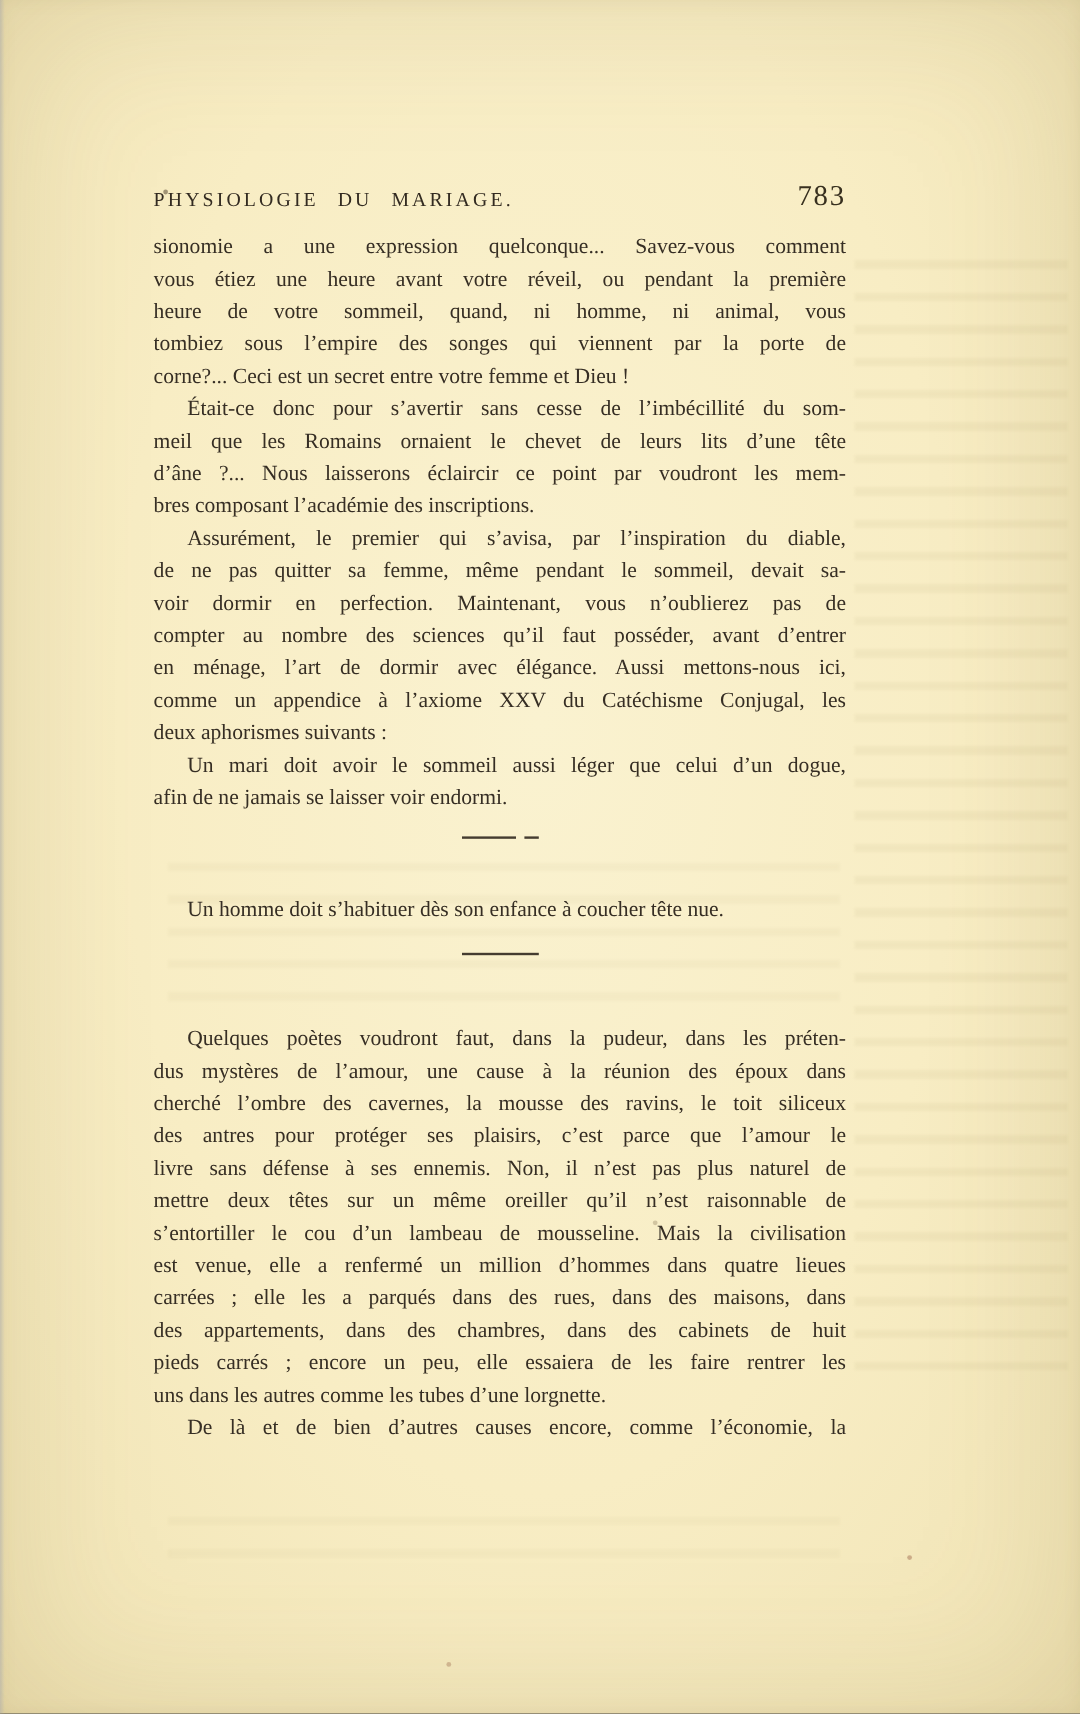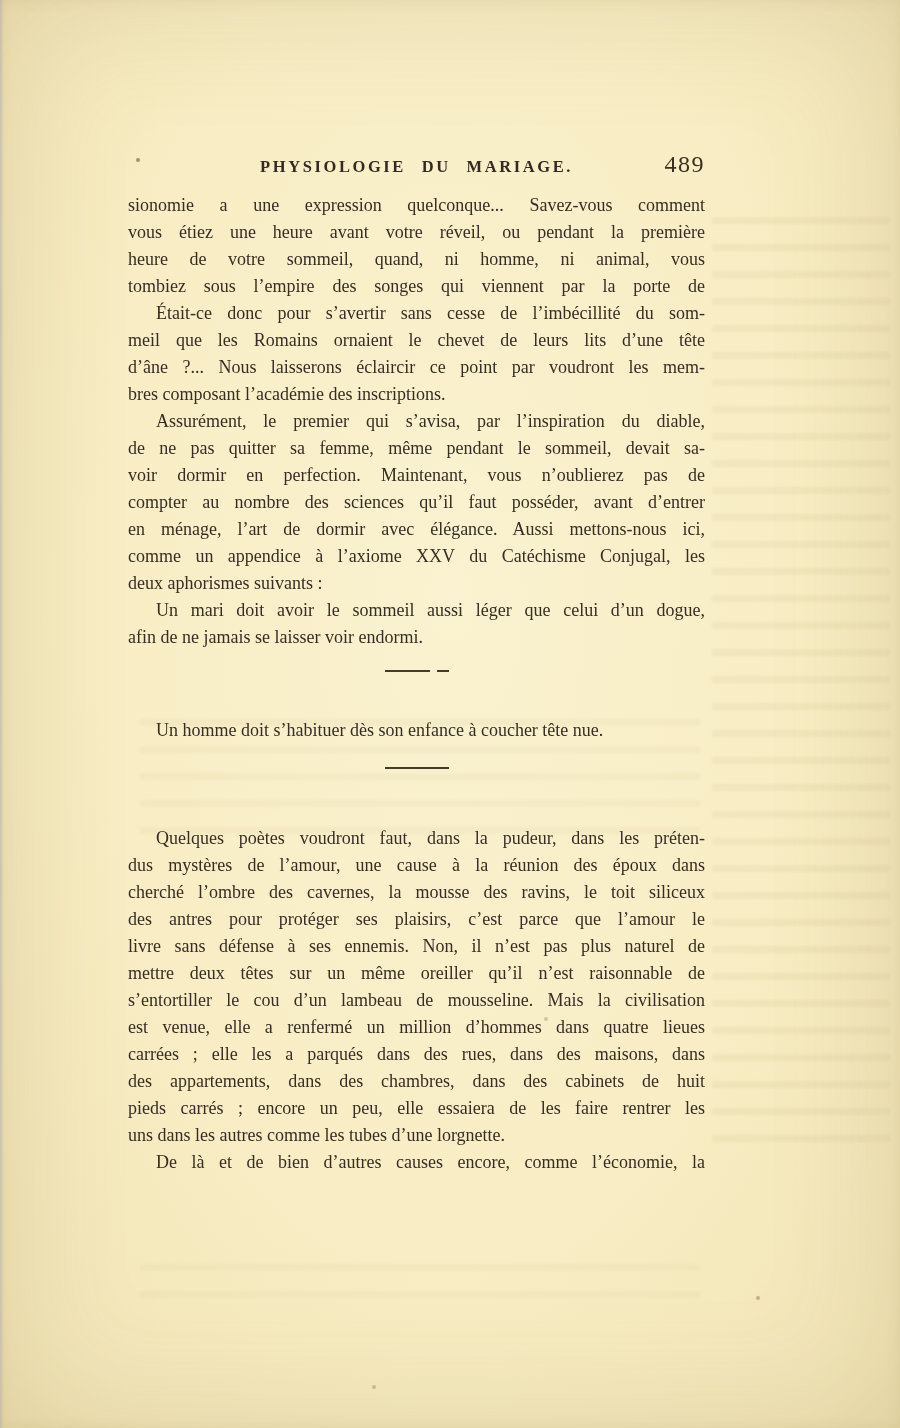--- a/index.html
+++ b/index.html
@@ -17,22 +17,22 @@
     background:repeating-linear-gradient(to bottom, rgba(0,0,0,0) 0 19px, rgba(148,132,78,.13) 19px 26px, rgba(0,0,0,0) 26px 27px);}
   .bleed1{left:712px;top:198px;width:178px;height:950px;opacity:.55;}
   .bleed2{left:140px;top:700px;width:560px;height:140px;opacity:.40;}
   .bleed3{left:140px;top:1245px;width:560px;height:70px;opacity:.33;}
   .specks{position:absolute;left:0;top:0;width:2px;height:2px;border-radius:50%;
     box-shadow:137px 159px 0 1px rgba(90,75,55,.55),
                545px 1018px 0 1px rgba(120,100,70,.30),
                757px 1297px 0 1px rgba(145,85,60,.40),
                373px 1386px 0 1px rgba(150,95,70,.35);}
   .header{position:absolute;left:128px;top:151px;width:577px;height:30px;}
-  .title{position:absolute;left:0;right:0;top:6px;text-align:center;
-    font-weight:bold;font-size:16.5px;letter-spacing:2.6px;word-spacing:9px;color:#332b21;}
+  .title{position:absolute;left:0;right:0;top:6px;
+    font-weight:normal;font-size:16.5px;letter-spacing:2.6px;word-spacing:9px;color:#332b21;}
   .pagenum{position:absolute;right:0;top:0;font-size:24px;letter-spacing:1.5px;color:#38301f;}
   .text-block{position:absolute;left:128px;top:192px;width:577px;
     font-size:18px;line-height:27px;color:#362e24;}
   .line{height:27px;overflow:hidden;white-space:normal;}
   .just{text-align:justify;text-align-last:justify;}
   .just::after{content:"";display:inline-block;width:100%;height:0;}
   .ind{text-indent:28px;}
   .rule{display:flex;justify-content:center;align-items:center;gap:7px;height:2px;}
   .rule .seg{height:2px;background:#453c30;}
   .seg-long{width:45px;}
@@ -44,28 +44,29 @@
 </head>
 <body>
 
 <div class="page">
   <div class="bleed bleed1"></div>
   <div class="bleed bleed2"></div>
   <div class="bleed bleed3"></div>
 
   <div class="header">
     <div class="title">PHYSIOLOGIE DU MARIAGE.</div>
-    <div class="pagenum">489</div>
+    <div class="pagenum">783</div>
   </div>
 
   <div class="text-block">
       <div class="line just">sionomie a une expression quelconque... Savez-vous comment</div>
       <div class="line just">vous étiez une heure avant votre réveil, ou pendant la première</div>
       <div class="line just">heure de votre sommeil, quand, ni homme, ni animal, vous</div>
       <div class="line just">tombiez sous l’empire des songes qui viennent par la porte de</div>
+      <div class="line">corne?... Ceci est un secret entre votre femme et Dieu !</div>
       <div class="line just ind">Était-ce donc pour s’avertir sans cesse de l’imbécillité du som-</div>
       <div class="line just">meil que les Romains ornaient le chevet de leurs lits d’une tête</div>
       <div class="line just">d’âne ?... Nous laisserons éclaircir ce point par voudront les mem-</div>
       <div class="line">bres composant l’académie des inscriptions.</div>
       <div class="line just ind">Assurément, le premier qui s’avisa, par l’inspiration du diable,</div>
       <div class="line just">de ne pas quitter sa femme, même pendant le sommeil, devait sa-</div>
       <div class="line just">voir dormir en perfection. Maintenant, vous n’oublierez pas de</div>
       <div class="line just">compter au nombre des sciences qu’il faut posséder, avant d’entrer</div>
       <div class="line just">en ménage, l’art de dormir avec élégance. Aussi mettons-nous ici,</div>
       <div class="line just">comme un appendice à l’axiome XXV du Catéchisme Conjugal, les</div>

